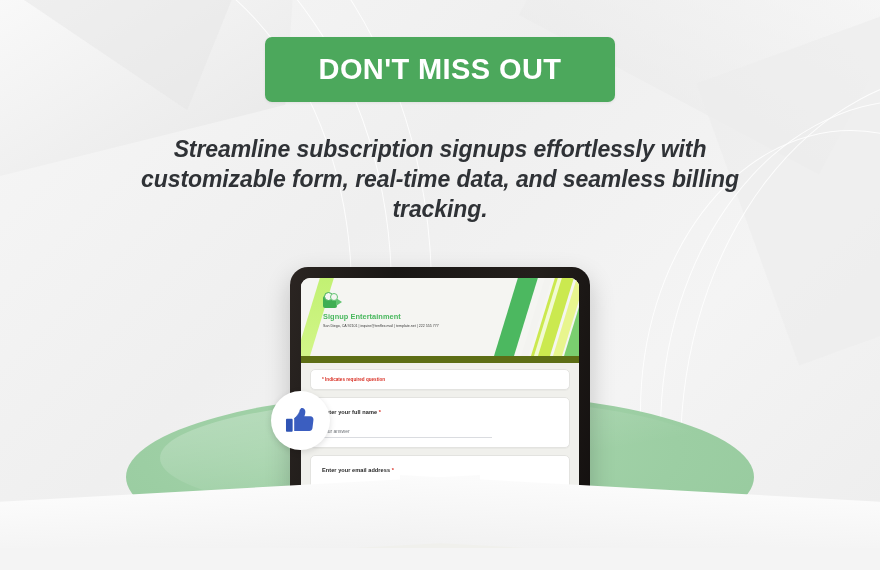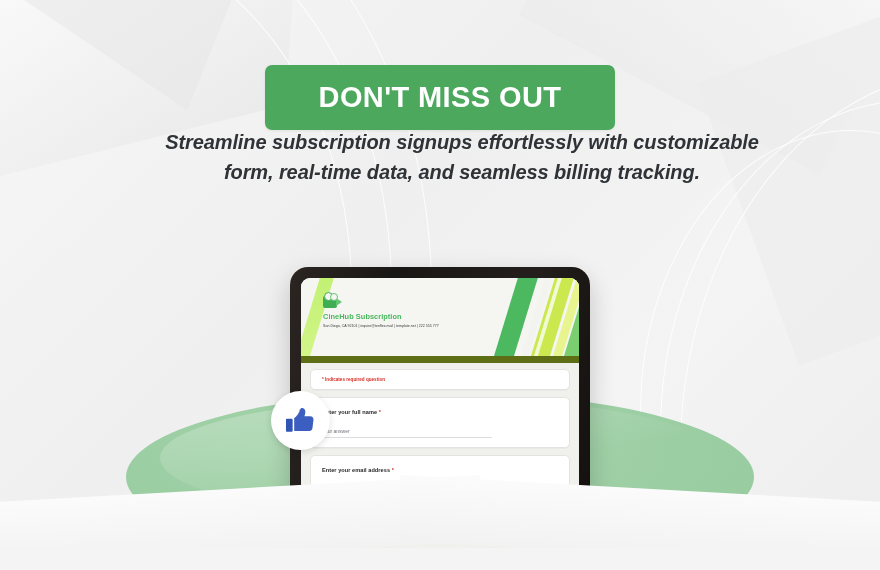--- a/index.html
+++ b/index.html
@@ -81,44 +81,42 @@
     left: 265px;
     top: 37px;
     width: 350px;
     height: 65px;
     background: #4ca85c;
     border-radius: 7px;
     display: flex;
     align-items: center;
     justify-content: center;
     box-shadow: 0 1px 3px rgba(0,0,0,.07);
-    margin-top: 28px;
   }
   .banner-text {
     color: #ffffff;
     font-size: 29px;
     font-weight: bold;
     letter-spacing: .4px;
     font-family: "Liberation Sans", sans-serif;
   }
 
   
   .subtitle {
     position: absolute;
     left: 128px;
-    top: 127px;
+    top: 134px;
     width: 624px;
     text-align: center;
     font-style: italic;
     font-weight: bold;
-    font-size: 20px;
+    font-size: 23px;
     line-height: 30px;
     color: #2f3236;
     letter-spacing: -0.1px;
-    margin-left: 22px;
   }
 
   
   .ellipse {
     position: absolute;
     left: 126px;
     top: 392px;
     width: 628px;
     height: 170px;
     border-radius: 50%;
@@ -388,21 +386,21 @@
         <div class="lh-stripe s2"></div>
         <div class="lh-stripe s1"></div>
 
         <div class="lh-body">
           <div class="logo-icon">
             <div class="cam-body"></div>
             <div class="cam-lens"></div>
             <div class="cam-reel1"></div>
             <div class="cam-reel2"></div>
           </div>
-          <div class="company-name">CineHub Subscription</div>
+          <div class="company-name">Signup Entertainment</div>
           <div class="company-meta">San Diego, CA 92101 | inquire@tenflex.mail | template.net | 222 555 777</div>
         </div>
       </div>
 
       <div class="olive-bar"></div>
 
       <div class="form-area">
 
 
         <div class="card note-card">

